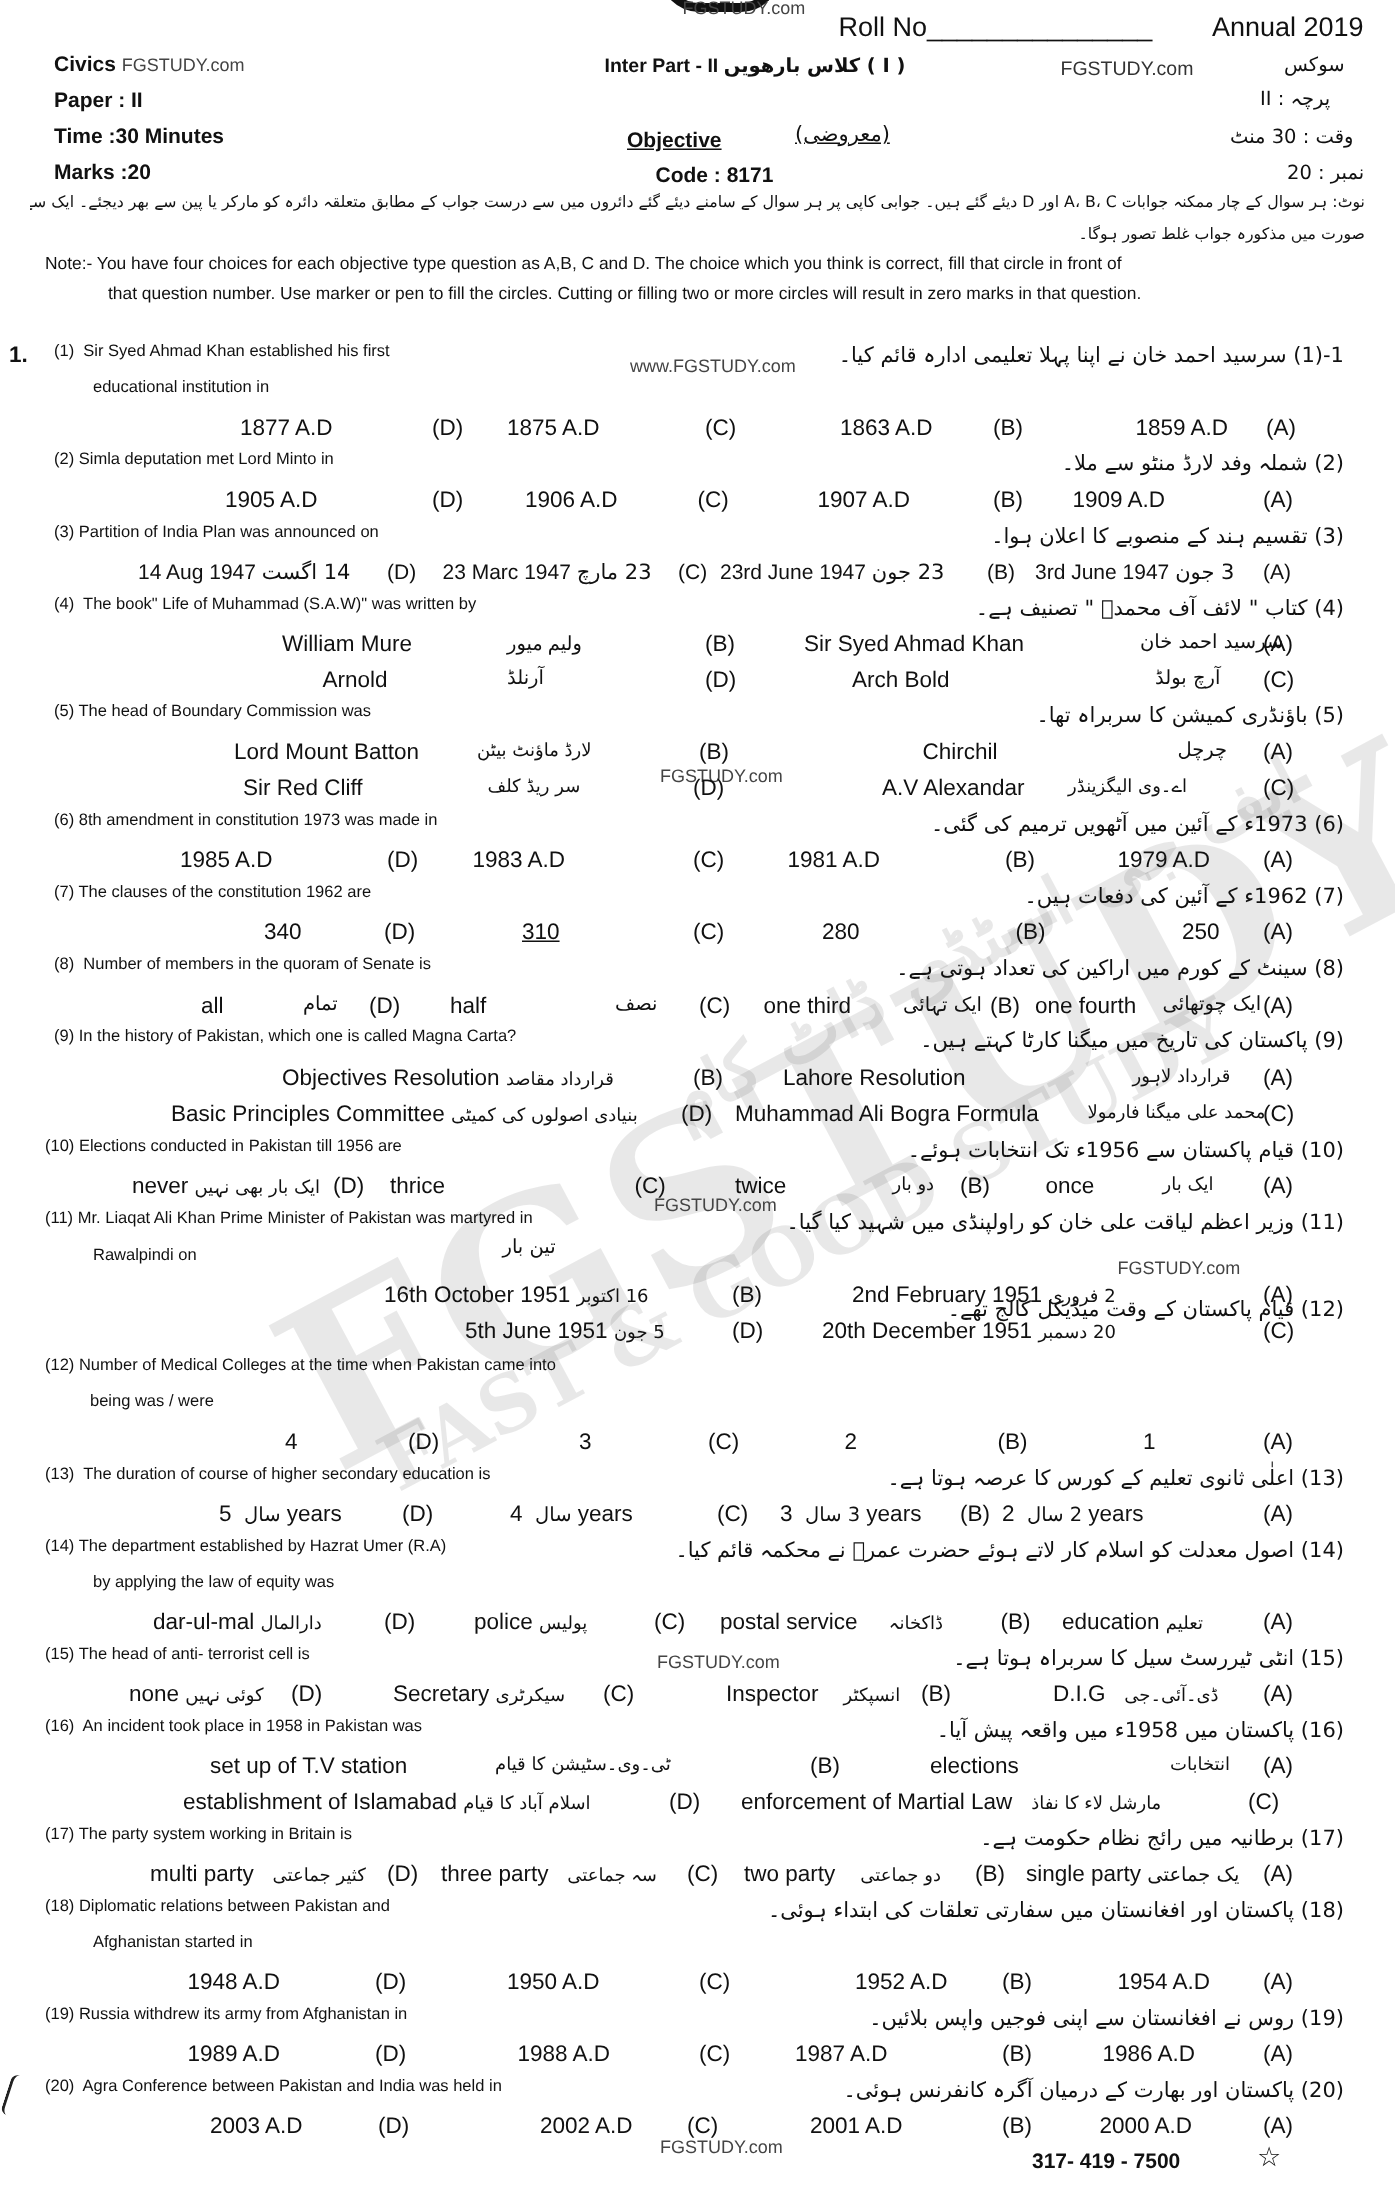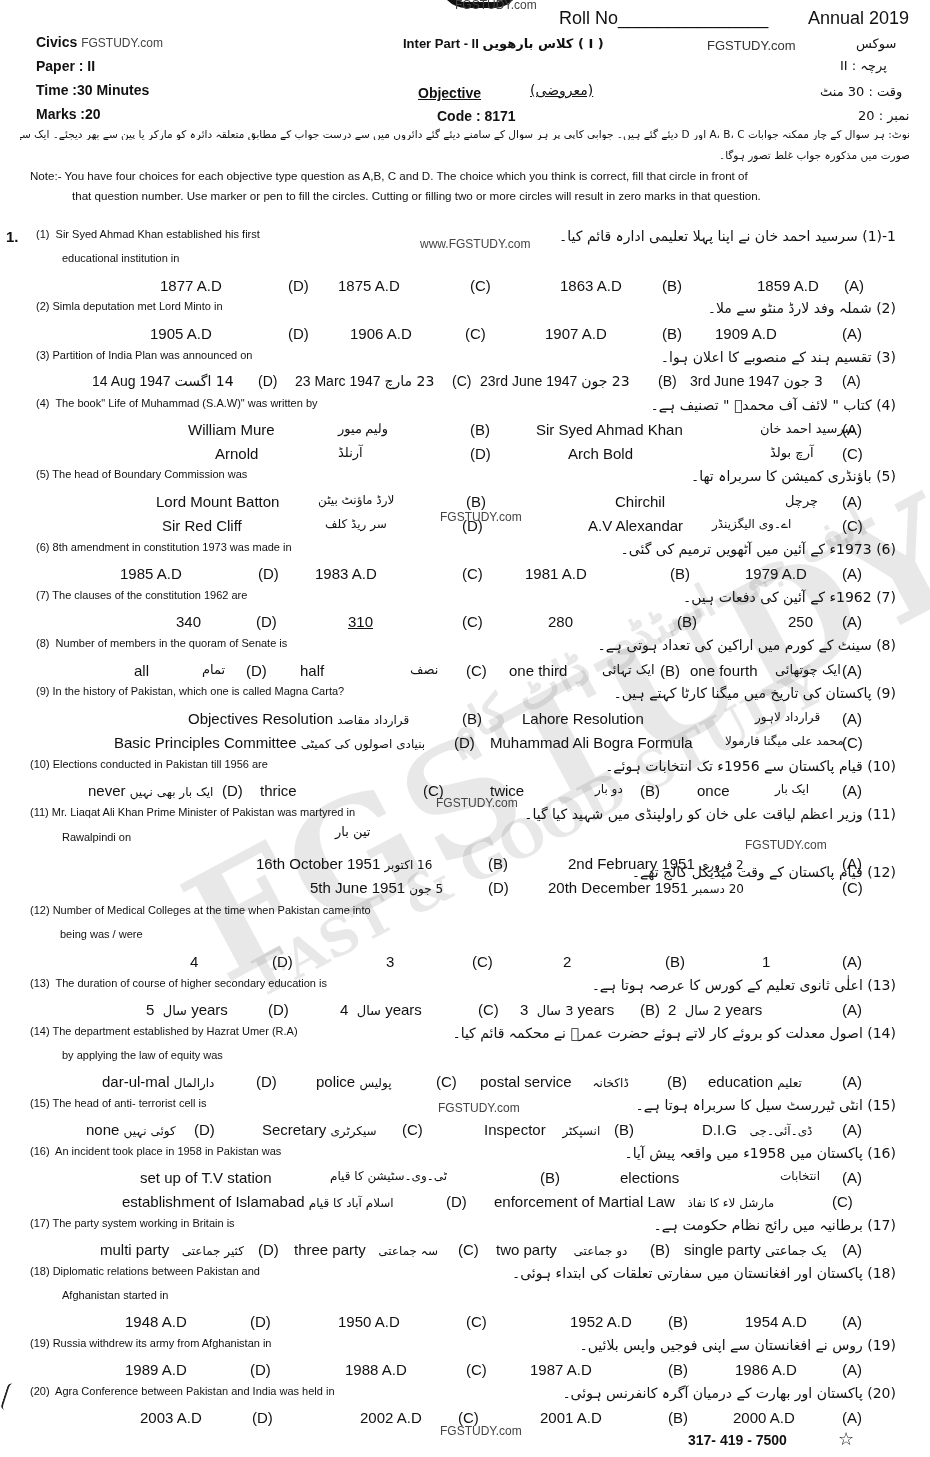--- a/index.html
+++ b/index.html
@@ -213,21 +213,21 @@
 <div class="opt" style="left:146px; top:1001px;"><span class="ur" style="font-size:13px">سال</span>&nbsp; <span>5 years</span></div>
 <div class="opt" style="left:268px; top:1001px;">(D)</div>
 <div class="opt" style="left:340px; top:1001px;"><span class="ur" style="font-size:13px">سال</span>&nbsp; <span>4 years</span></div>
 <div class="opt" style="left:478px; top:1001px;">(C)</div>
 <div class="opt" style="left:520px; top:1001px;"><span class="ur" style="font-size:13px">3 سال</span>&nbsp; <span>3 years</span></div>
 <div class="opt" style="left:640px; top:1001px;">(B)</div>
 <div class="opt" style="left:668px; top:1001px;"><span class="ur" style="font-size:13px">2 سال</span>&nbsp; <span>2 years</span></div>
 <div class="opt" style="left:842px; top:1001px;">(A)</div>
 
 <div class="q" style="left:30px; top:1025px;"><span>(14)</span> <span>The department  established by Hazrat Umer (R.A)</span></div>
-<div class="qur" style="right:34px; top:1025px;"><span>(14)</span> <span>اصول معدلت کو بروئے کار لاتے ہوئے حضرت عمرؓ نے محکمہ قائم کیا۔</span></div>
+<div class="qur" style="right:34px; top:1025px;"><span>(14)</span> <span>اصول معدلت کو اسلام کار لاتے ہوئے حضرت عمرؓ نے محکمہ قائم کیا۔</span></div>
 <div class="q" style="left:62px; top:1049px;">by applying the law of equity was</div>
 <div class="opt" style="left:102px; top:1073px;"><span>dar-ul-mal</span> <span class="ur" style="font-size:12px">دارالمال</span></div>
 <div class="opt" style="left:256px; top:1073px;">(D)</div>
 <div class="opt" style="left:316px; top:1073px;"><span>police</span> <span class="ur" style="font-size:12px">پولیس</span></div>
 <div class="opt" style="left:436px; top:1073px;">(C)</div>
 <div class="opt" style="left:480px; top:1073px;"><span>postal service</span> &nbsp;&nbsp;&nbsp; <span class="ur" style="font-size:12px">ڈاکخانہ</span></div>
 <div class="opt" style="left:667px; top:1073px;">(B)</div>
 <div class="opt" style="left:708px; top:1073px;"><span>education</span> <span class="ur" style="font-size:12px">تعلیم</span></div>
 <div class="opt" style="left:842px; top:1073px;">(A)</div>
 

